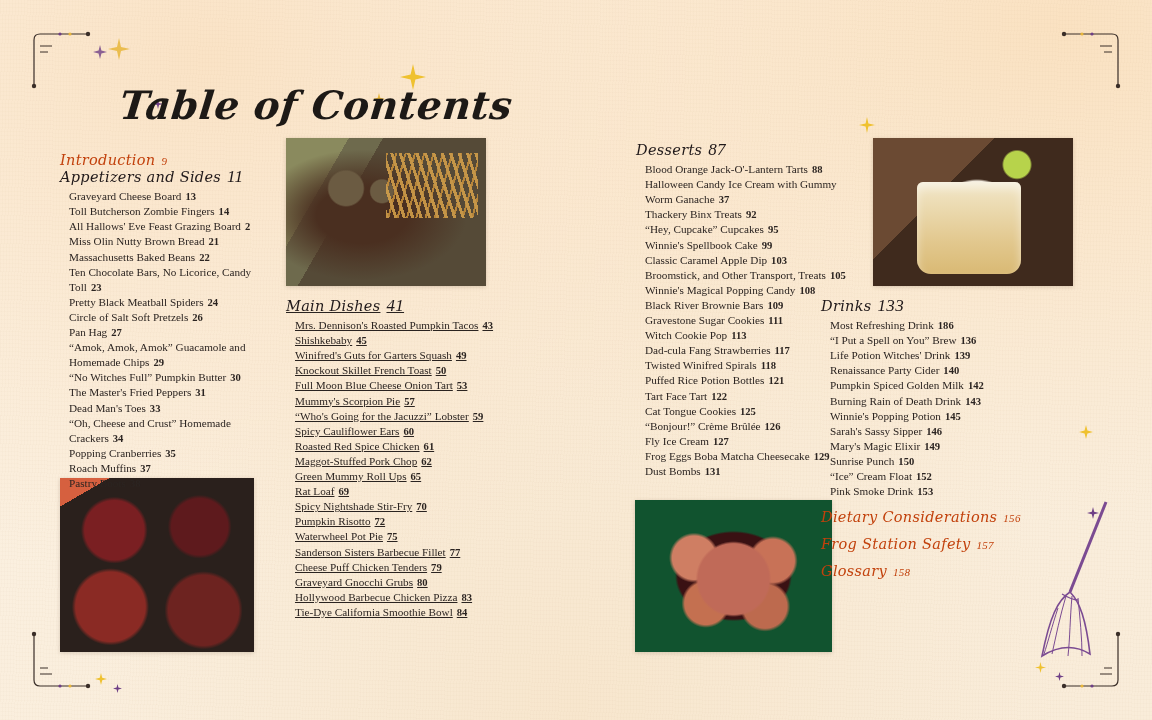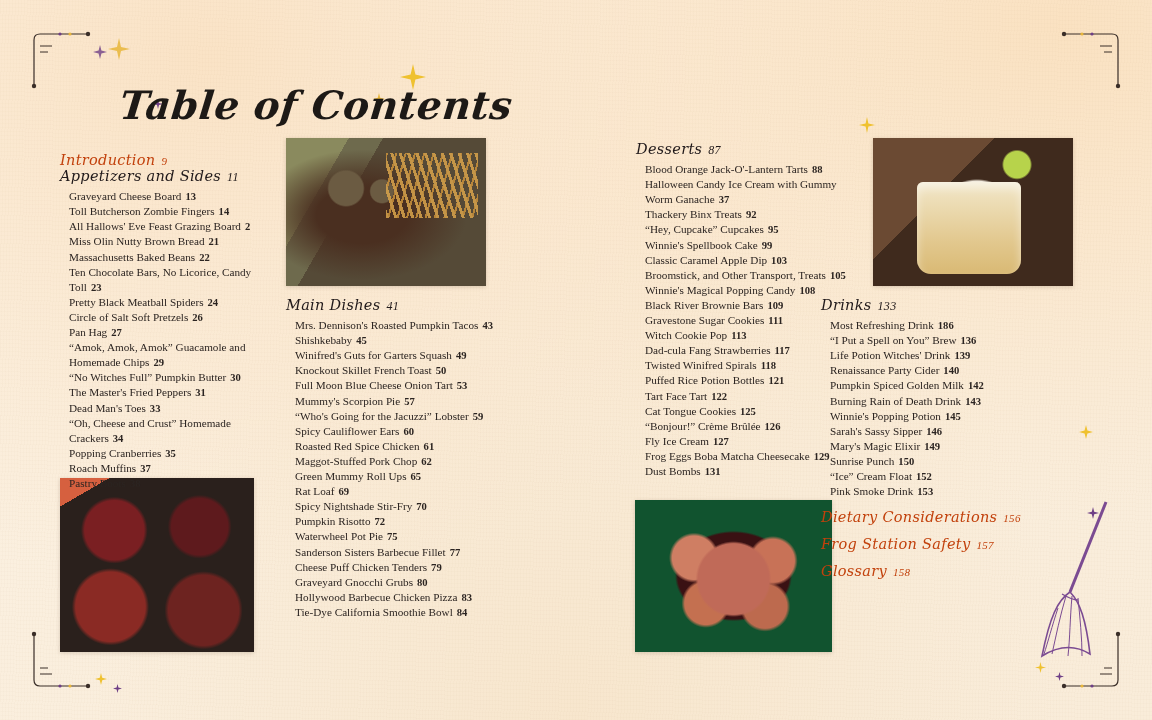--- a/index.html
+++ b/index.html
@@ -62,34 +62,34 @@
     font-style: italic;
     transform: skewX(-6deg);
   }
 
   .col {
     position: absolute;
     font-size: 11.2px;
     line-height: 15.1px;
   }
   .col-1 { left: 60px;  top: 142px; width: 212px; }
-  .col-2 { left: 286px; top: 298px; width: 225px; }
+  .col-2 { left: 286px; top: 298px; width: 225px; text-decoration: underline; }
   .col-3 { left: 636px; top: 142px; width: 212px; }
   .col-4 { left: 821px; top: 298px; width: 218px; }
 
   .sec-head {
     font-family: "DejaVu Serif", serif;
     font-style: italic;
     font-size: 14.5px;
     color: #20191a;
     margin: 0 0 4px 0;
     letter-spacing: 0.3px;
   }
   .sec-head .pg {
-    font-size: 12px;
+    font-size: 17px;
     font-style: italic;
     margin-left: 6px;
     font-family: "Liberation Serif", serif;
   }
   .standalone {
     font-family: "DejaVu Serif", serif;
     font-style: italic;
     font-size: 14.5px;
     color: #c2410c;
     letter-spacing: 0.3px;

